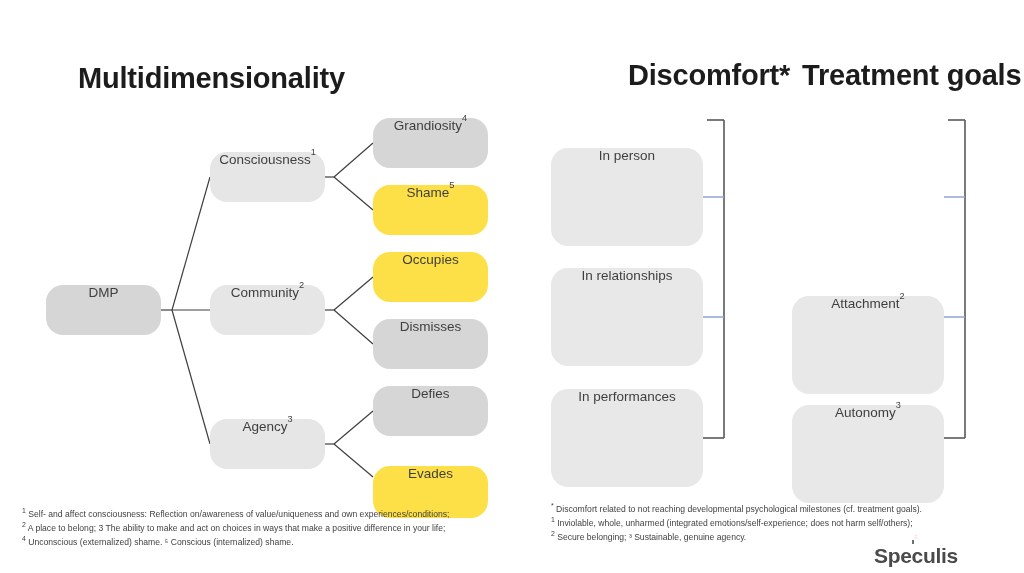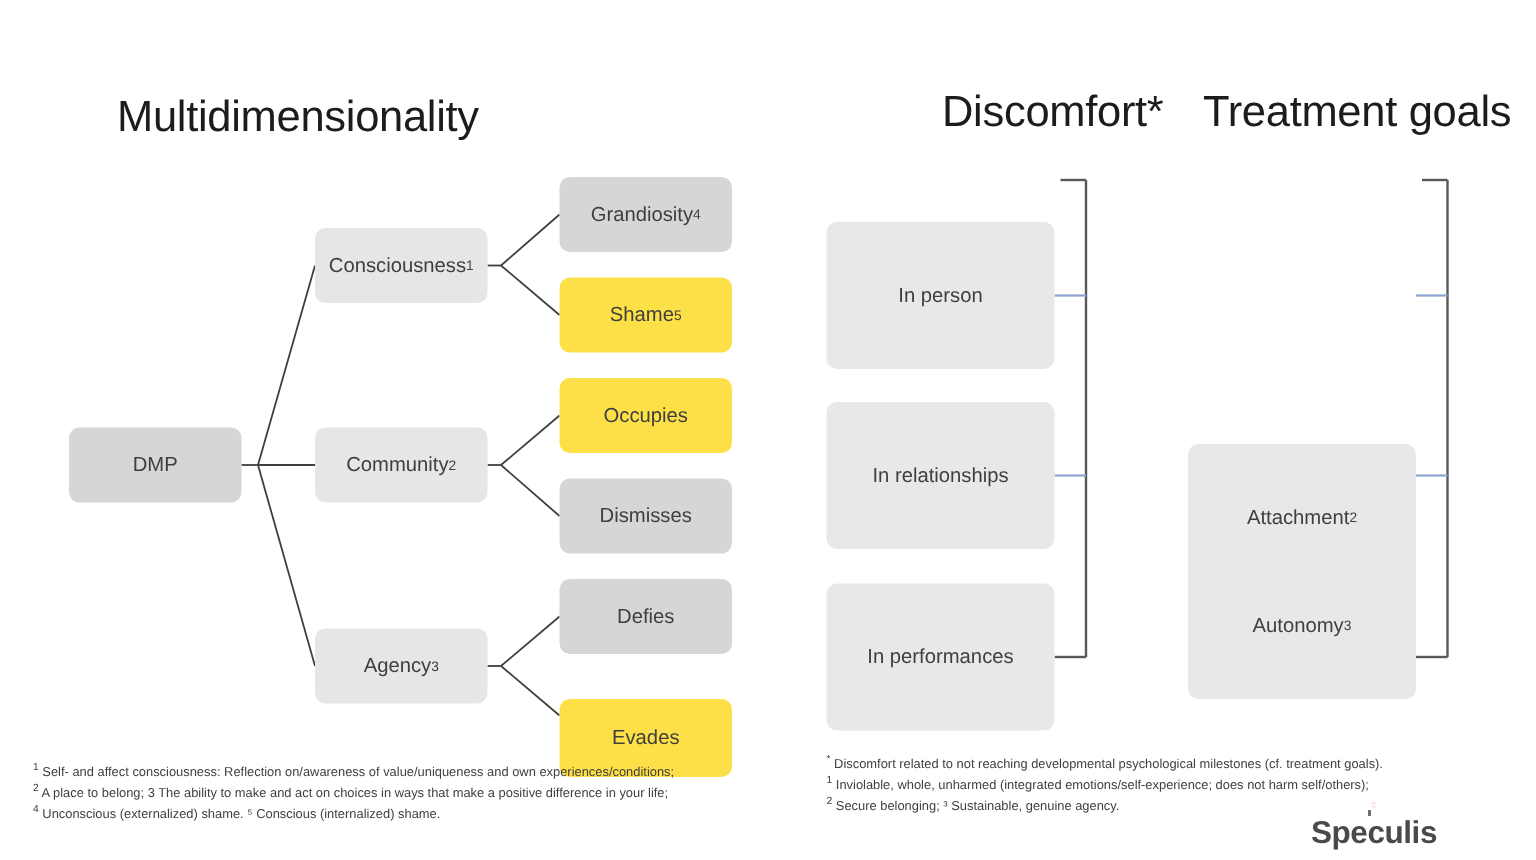--- a/index.html
+++ b/index.html
@@ -13,35 +13,35 @@
     font-family: "Liberation Sans", "DejaVu Sans", sans-serif;
     color: #3f3f3f;
     -webkit-font-smoothing: antialiased;
   }
   .slide { position: absolute; inset: 0; }
 
   
   .heading {
     position: absolute;
     font-size: 29px;
-    font-weight: 400;
+    font-weight: 700;
     color: #1c1c1c;
     letter-spacing: -0.2px;
     white-space: nowrap;
   }
   #title-multi { left: 78px;  top: 62px; }
   #title-disc  { left: 580px; top: 59px; margin-left: 48px; }
   #title-goals { left: 802px; top: 59px; }
 
   
   .node {
     position: absolute;
-    border-radius: 7px;
+    border-radius: 17px;
     display: flex;
-    align-items: center;
+    align-items: flex-start;
     justify-content: center;
     font-size: 13.5px;
     color: #3f3f3f;
     text-align: center;
     line-height: 1.2;
     box-sizing: border-box;
     padding: 0 6px;
   }
   .shade-dark  { background: #d6d6d6; }
   .shade-mid   { background: #e6e6e6; }
@@ -198,21 +198,21 @@
     <span>In performances</span>
   </div>
   <div class="node shade-disc" style="left:551px; top:268px; width:152px; height:98px;">
     <span>In relationships</span>
   </div>
 
   <div class="node shade-disc" style="left:792px; top:268px; width:152px; height:98px;margin-top:28px;">
     <span>Attachment</span>
       <sup>2</sup>
   </div>
-  <div class="node shade-disc" style="left:792px; top:368px; width:152px; height:98px;">
+  <div class="node shade-disc" style="left:792px; top:405px; width:152px; height:98px;">
     <span>Autonomy</span>
       <sup>3</sup>
   </div>
 
   <div class="footnotes" id="footnotes-left">
     <div>
       <sup>1</sup><span> Self- and affect consciousness: Reflection on/awareness of value/uniqueness and own experiences/conditions;</span>
     </div>
     <div>
       <sup>2</sup><span> A place to belong; 3 The ability to make and act on choices in ways that make a positive difference in your life;</span>

